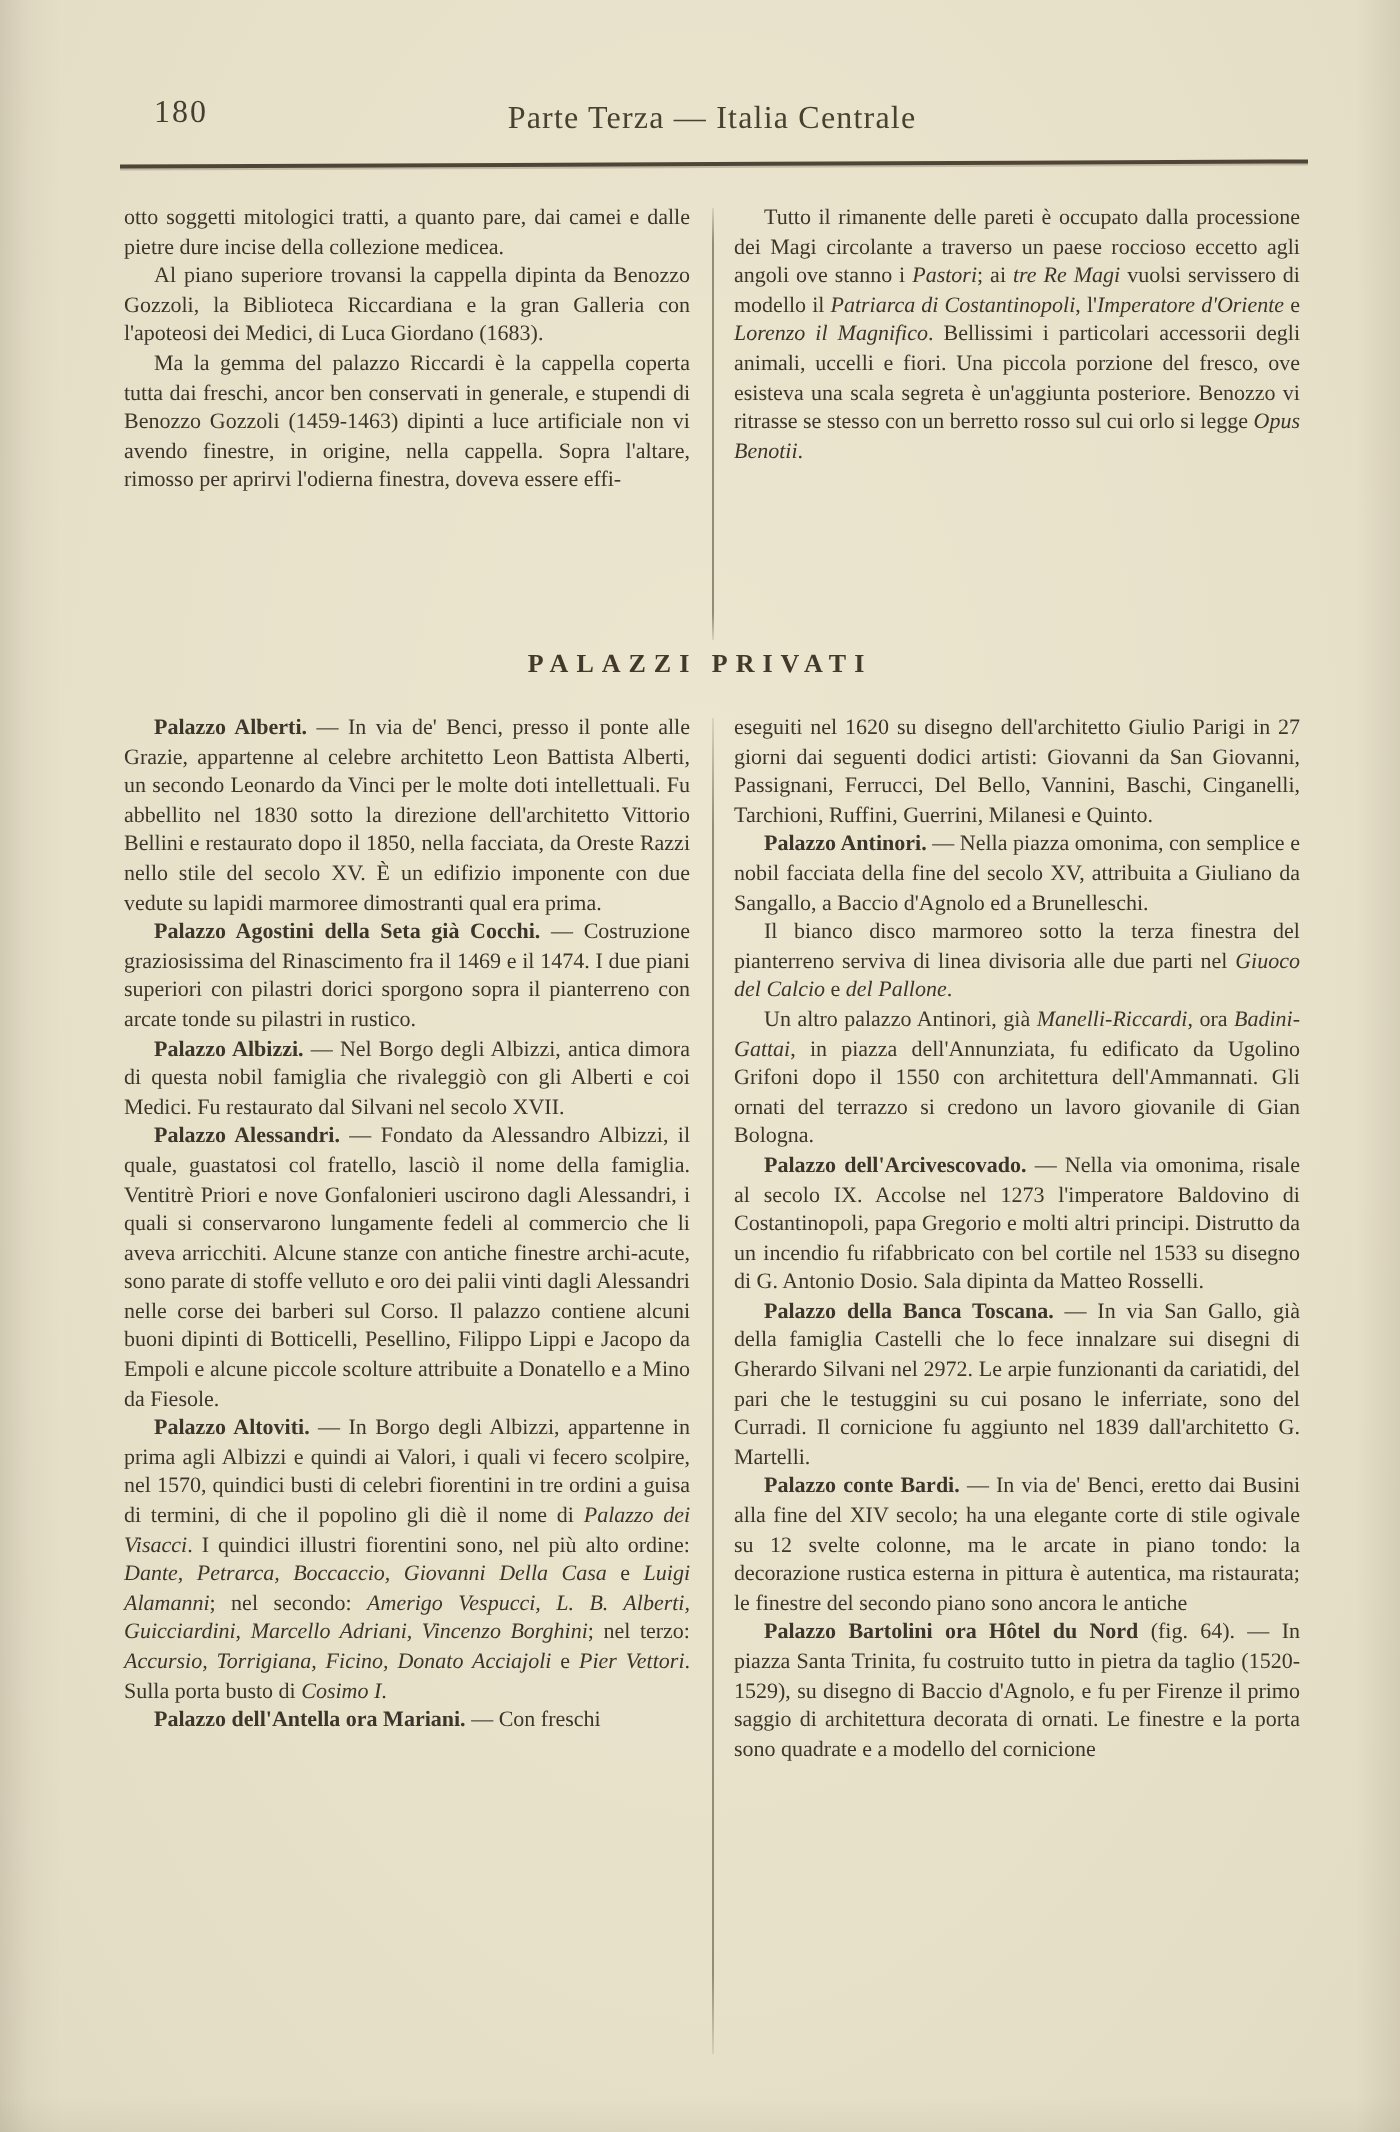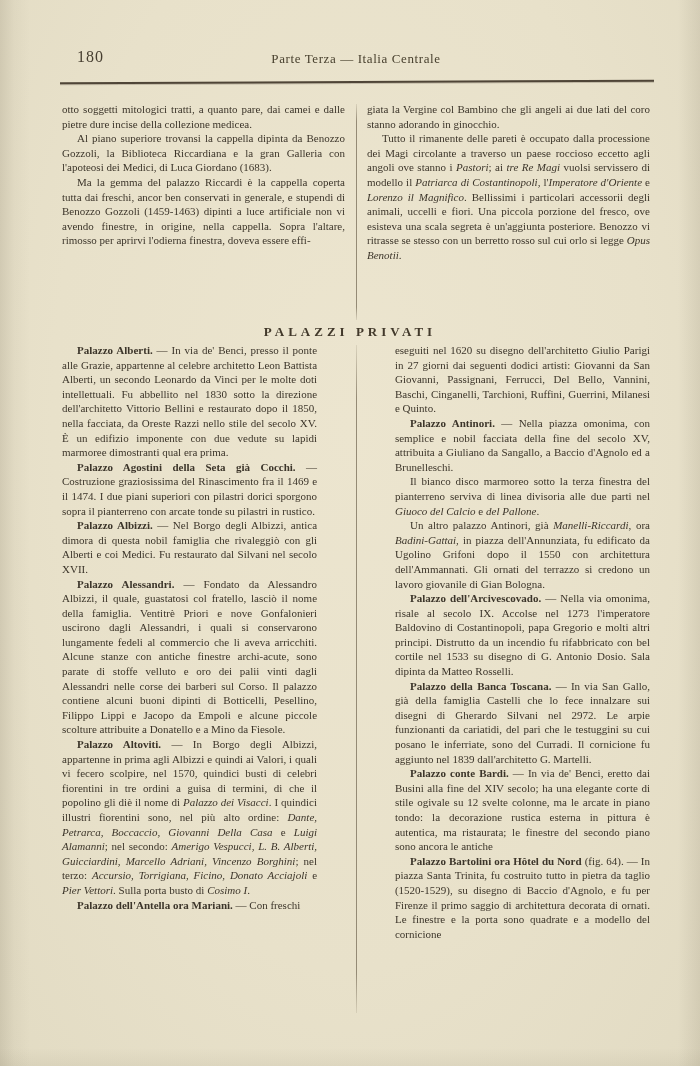--- a/index.html
+++ b/index.html
@@ -32,40 +32,40 @@
   }
   .page-number{
     position:absolute;left:2px;top:0;
     font-size:16px;letter-spacing:1px;
     color:#463e30;
     margin-left:13px;
   }
   .running-title{
     position:absolute;left:0;right:0;top:3px;
     text-align:center;
-    font-size:13px;
+    font-size:16px;
     letter-spacing:0.6px;
     color:#49412f;
   }
   .header-rule{
     position:absolute;
     top:81px;left:60px;right:46px;
     height:2px;
     background:var(--rule);
     transform:rotate(-0.25deg);
     box-shadow:0 1px 0 rgba(79,69,55,0.25);
   }
   .section{
     position:absolute;
     left:62px;width:588px;
     display:flex;
     align-items:stretch;
   }
   .top-section{top:102px;height:218px;}
-  .bottom-section{top:343px;height:670px;gap:28px;}
+  .bottom-section{top:357px;height:670px;}
   .col{
     width:283px;
     font-size:11px;
     line-height:14.6px;
     text-align:justify;
     color:var(--ink);
   }
   .col-left{margin-right:0;}
   .col-right{margin-left:0;}
   .column-divider{
@@ -100,21 +100,20 @@
   <div class="header-rule"></div>
 
   <div class="section top-section">
     <div class="col col-left">
         <p class="para"><span>otto soggetti mitologici tratti, a quanto pare, dai camei e dalle pietre dure incise della collezione medicea.</span></p>
         <p class="para indent"><span>Al piano superiore trovansi la cappella dipinta da Benozzo Gozzoli, la Biblioteca Riccardiana e la gran Galleria con l'apoteosi dei Medici, di Luca Giordano (1683).</span></p>
         <p class="para indent"><span>Ma la gemma del palazzo Riccardi è la cappella coperta tutta dai freschi, ancor ben conservati in generale, e stupendi di Benozzo Gozzoli (1459-1463) dipinti a luce artificiale non vi avendo finestre, in origine, nella cappella. Sopra l'altare, rimosso per aprirvi l'odierna finestra, doveva essere effi-</span></p>
       </div>
     <div class="column-divider"></div>
     <div class="col col-right">
-        <p class="para"><span>giata la Vergine col Bambino che gli angeli ai due lati del coro stanno adorando in ginocchio.</span></p>
         <p class="para indent"><span>Tutto il rimanente delle pareti è occupato dalla processione dei Magi circolante a traverso un paese roccioso eccetto agli angoli ove stanno i </span><span class="i">Pastori</span><span>; ai </span><span class="i">tre Re Magi</span><span> vuolsi servissero di modello il </span><span class="i">Patriarca di Costantinopoli</span><span>, l'</span><span class="i">Imperatore d'Oriente</span><span> e </span><span class="i">Lorenzo il Magnifico</span><span>. Bellissimi i particolari accessorii degli animali, uccelli e fiori. Una piccola porzione del fresco, ove esisteva una scala segreta è un'aggiunta posteriore. Benozzo vi ritrasse se stesso con un berretto rosso sul cui orlo si legge </span><span class="i">Opus Benotii</span><span>.</span></p>
       </div>
   </div>
 
   <div class="section-heading">PALAZZI PRIVATI</div>
 
   <div class="section bottom-section">
     <div class="col col-left">
         <p class="para indent"><span class="b">Palazzo Alberti.</span><span> — In via de' Benci, presso il ponte alle Grazie, appartenne al celebre architetto Leon Battista Alberti, un secondo Leonardo da Vinci per le molte doti intellettuali. Fu abbellito nel 1830 sotto la direzione dell'architetto Vittorio Bellini e restaurato dopo il 1850, nella facciata, da Oreste Razzi nello stile del secolo XV. È un edifizio imponente con due vedute su lapidi marmoree dimostranti qual era prima.</span></p>
         <p class="para indent"><span class="b">Palazzo Agostini della Seta già Cocchi.</span><span> — Costruzione graziosissima del Rinascimento fra il 1469 e il 1474. I due piani superiori con pilastri dorici sporgono sopra il pianterreno con arcate tonde su pilastri in rustico.</span></p>

